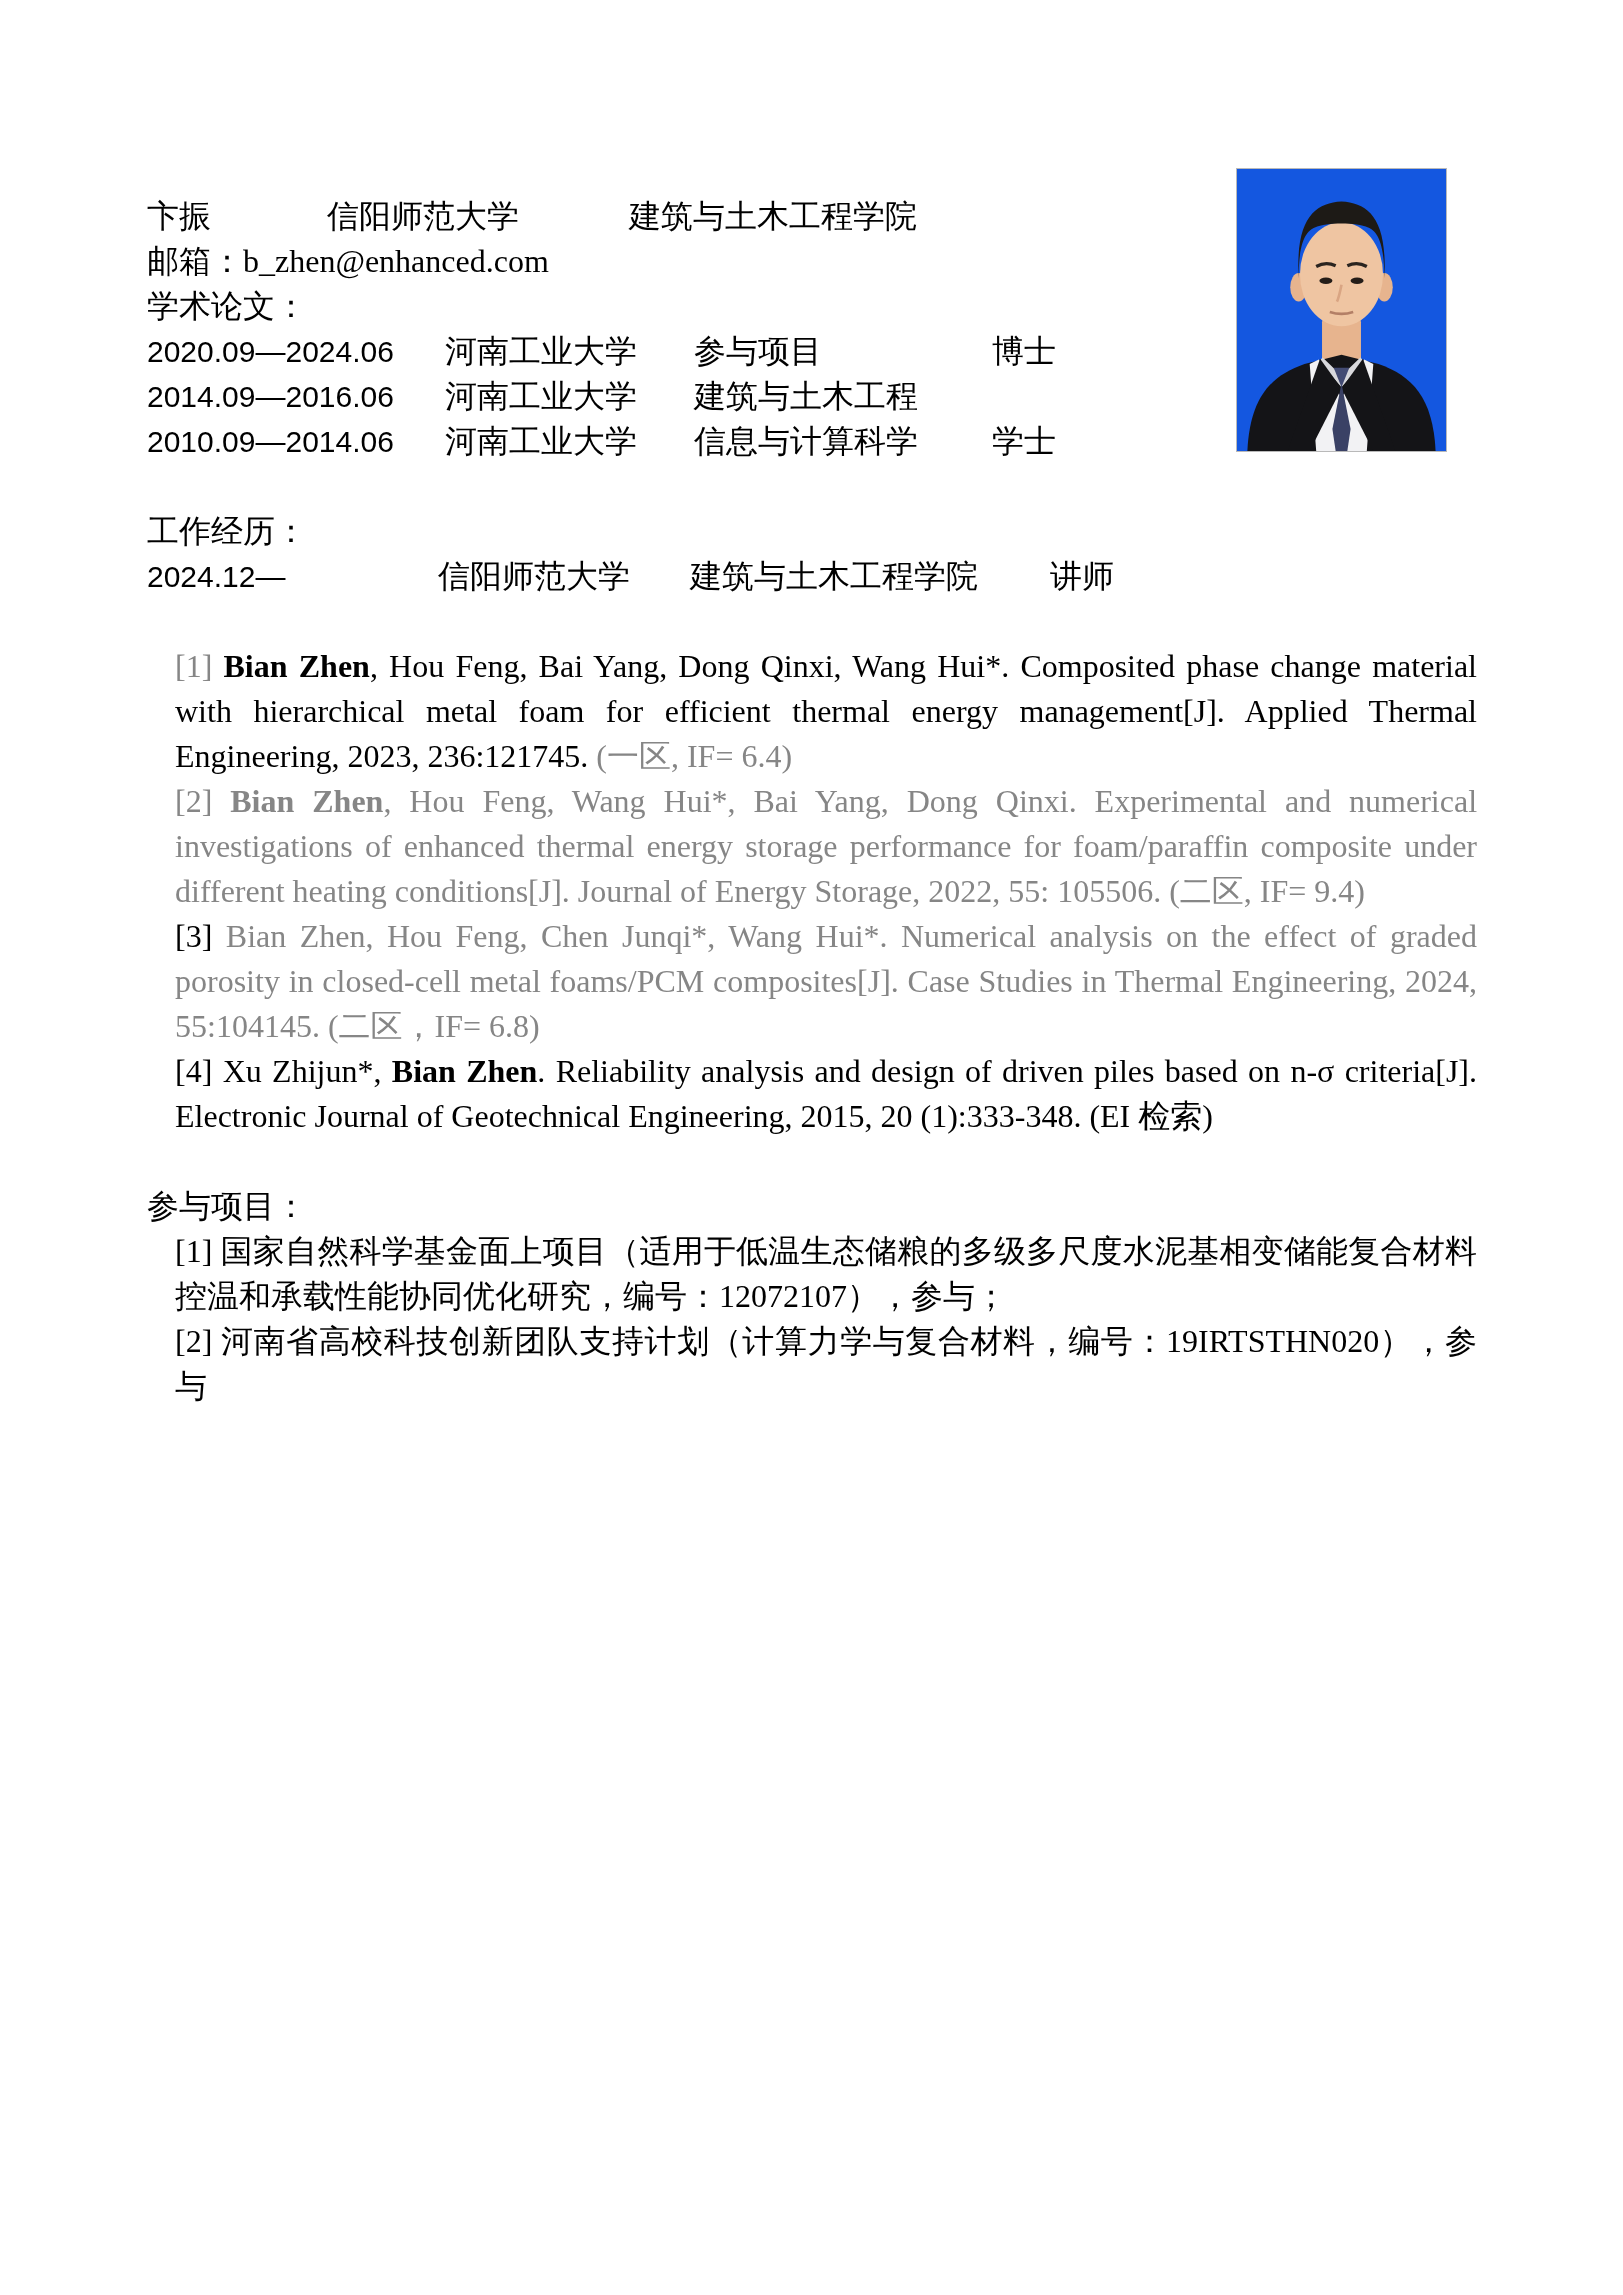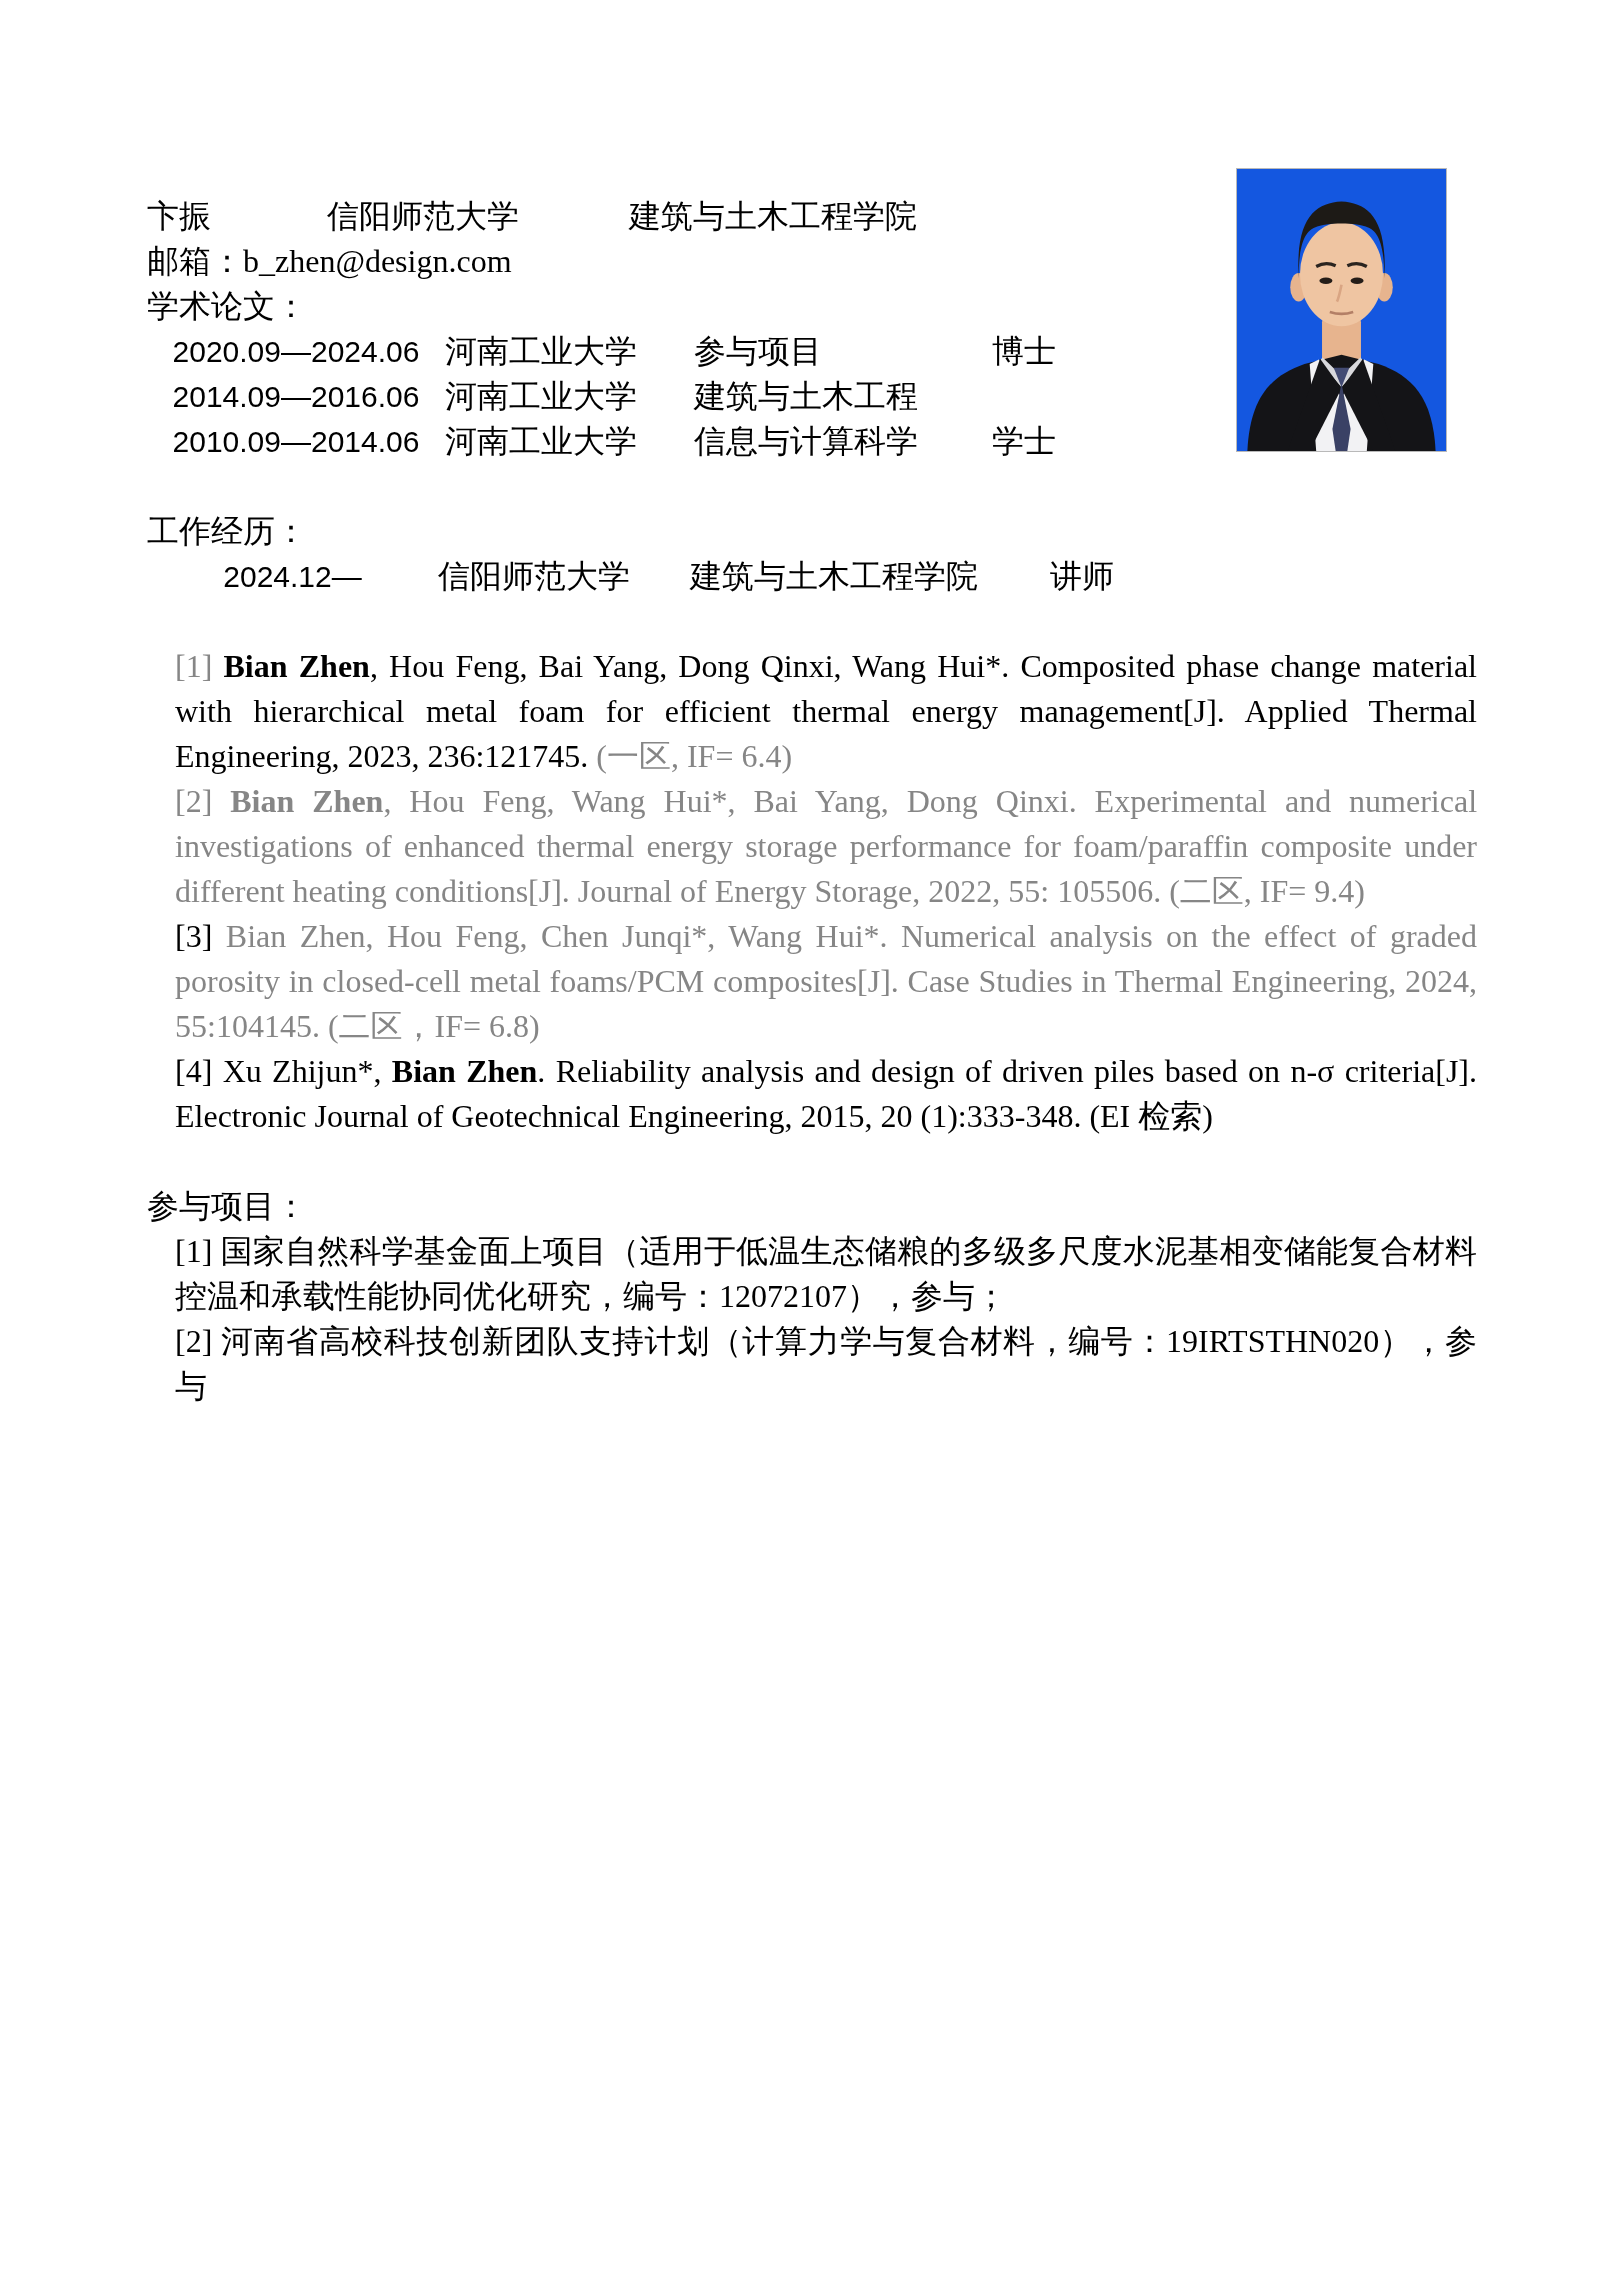--- a/index.html
+++ b/index.html
@@ -26,21 +26,21 @@
 
   
   .hdr-name { width: 180px; flex: 0 0 auto; }
   .hdr-uni  { width: 302px; flex: 0 0 auto; }
 
   
   .edu-row { display: grid; grid-template-columns: 298px 249px 298px auto; }
   
   .work-row { display: grid; grid-template-columns: 291px 252px 360px auto; }
 
-  .num { font-family: "Liberation Sans", "DejaVu Sans", sans-serif; font-size: 30px; text-align: center; }
+  .num { font-family: "Liberation Sans", "DejaVu Sans", sans-serif; font-size: 30px; }
 
   .para { text-align: justify; margin-left: 28px; }
   .muted { color: #868686; }
   .bold { font-weight: bold; }
 
   .photo-frame {
     position: absolute;
     left: 1236px;
     top: 168px;
     width: 211px;
@@ -93,21 +93,21 @@
 
   <div class="content">
 
     <div class="row">
       <span class="hdr-name">卞振</span>
       <span class="hdr-uni">信阳师范大学</span>
       <span>建筑与土木工程学院</span>
     </div>
 
     <div>
-      <span>邮箱：</span><span>b_zhen@design.com</span>
+      <span>邮箱：</span><span>b_zhen@enhanced.com</span>
     </div>
 
     <div>学术论文：</div>
 
     <div class="edu-row">
       <span class="num">2020.09—2024.06</span>
       <span>河南工业大学</span>
       <span>参与项目</span>
       <span>博士</span>
     </div>

